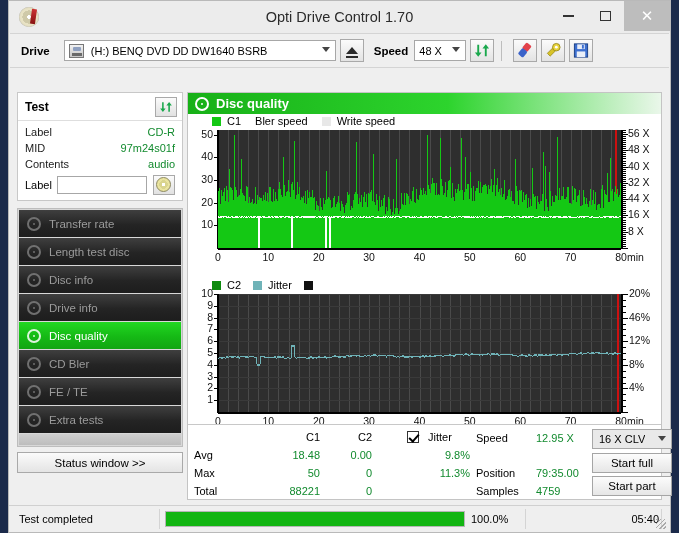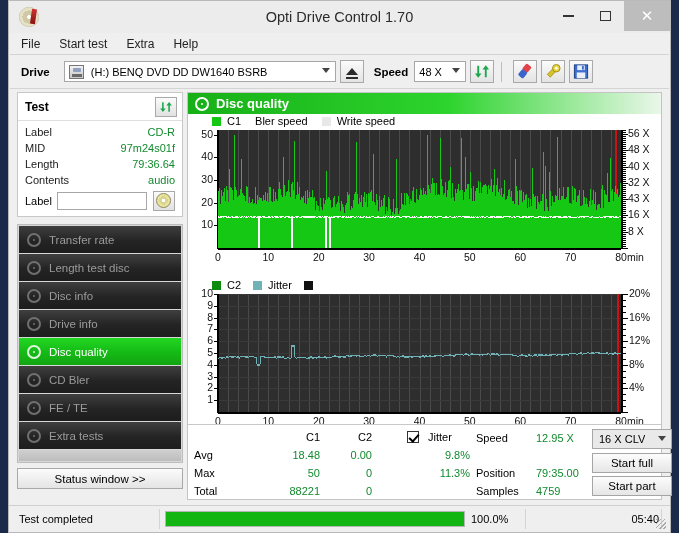--- a/index.html
+++ b/index.html
@@ -117,26 +117,20 @@
         </div>
       <div class="wb">
           <div class="max"></div>
         </div>
       <div class="wb close">
           <span>✕</span>
         </div>
     </div>
   </div>
 
-  <div class="menubar">
-    <span>File</span>
-    <span>Start test</span>
-    <span>Extra</span>
-    <span>Help</span>
-  </div>
   <div class="sep-line"></div>
 
   <div class="toolbar">
     <span class="lbl-bold">Drive</span>
     <div class="combo" id="drive-combo">
       <span class="drv-ico"></span>
       <span class="cv">(H:)   BENQ DVD DD DW1640 BSRB</span>
       <span class="arrow"></span>
     </div>
     <div class="tbtn">
@@ -192,24 +186,20 @@
           </div>
         </div>
         <div class="disc-rows">
           <div class="drow">
             <span class="k">Label</span>
             <span class="v">CD-R</span>
           </div>
           <div class="drow">
             <span class="k">MID</span>
             <span class="v">97m24s01f</span>
-          </div>
-          <div class="drow">
-            <span class="k">Length</span>
-            <span class="v">79:36.64</span>
           </div>
           <div class="drow">
             <span class="k">Contents</span>
             <span class="v">audio</span>
           </div>
           <div class="label-row">
             <span class="k">Label</span>
             <input class="label-input" type="text" value="" style="">
             <div class="mini-btn">
               <span class="disc-ico"></span>
@@ -316,21 +306,21 @@
           <div class="ylab" style="left:0px;top:67.61538461538461px;width:25px;text-align:right;">20</div>
           <div class="tickline" style="left:26px;top:74.61538461538461px;width:4px;height:1px;"></div>
           <div class="ylab" style="left:0px;top:44.92307692307692px;width:25px;text-align:right;">30</div>
           <div class="tickline" style="left:26px;top:51.92307692307692px;width:4px;height:1px;"></div>
           <div class="ylab" style="left:0px;top:22.230769230769226px;width:25px;text-align:right;">40</div>
           <div class="tickline" style="left:26px;top:29.230769230769226px;width:4px;height:1px;"></div>
           <div class="ylab" style="left:0px;top:-0.461538461538467px;width:25px;text-align:right;">50</div>
           <div class="tickline" style="left:26px;top:6.538461538461533px;width:4px;height:1px;"></div>
           <div class="ylab" style="left:440px;top:96.72413793103448px;">8 X</div>
           <div class="ylab" style="left:440px;top:80.44827586206897px;">16 X</div>
-          <div class="ylab" style="left:440px;top:64.17241379310344px;">43 X</div>
+          <div class="ylab" style="left:440px;top:64.17241379310344px;">44 X</div>
           <div class="ylab" style="left:440px;top:47.896551724137936px;">32 X</div>
           <div class="ylab" style="left:440px;top:31.620689655172413px;">40 X</div>
           <div class="ylab" style="left:440px;top:15.34482758620689px;">48 X</div>
           <div class="ylab" style="left:440px;top:-0.9310344827586192px;">56 X</div>
           <div class="axisline" style="left:29px;top:2px;width:2px;height:119px;"></div>
           <div class="axisline" style="left:30px;top:120px;width:403px;height:2px;"></div>
           <div class="axisline" style="left:433px;top:2px;width:2px;height:119px;"></div>
           <div class="tickline" style="left:435px;top:120px;width:5px;height:1px;"></div>
           <div class="tickline" style="left:435px;top:117.96551724137932px;width:3px;height:1px;"></div>
           <div class="tickline" style="left:435px;top:115.93103448275862px;width:3px;height:1px;"></div>
@@ -1287,21 +1277,21 @@
           <div class="tickline" style="left:26px;top:25.599999999999994px;width:4px;height:1px;"></div>
           <div class="gridh" style="left:30px;top:13.799999999999997px;width:403px;"></div>
           <div class="ylab" style="left:0px;top:6.799999999999997px;width:25px;text-align:right;">9</div>
           <div class="tickline" style="left:26px;top:13.799999999999997px;width:4px;height:1px;"></div>
           <div class="gridh" style="left:30px;top:2px;width:403px;"></div>
           <div class="ylab" style="left:0px;top:-5px;width:25px;text-align:right;">10</div>
           <div class="tickline" style="left:26px;top:2px;width:4px;height:1px;"></div>
           <div class="ylab" style="left:441px;top:89.4px;">4%</div>
           <div class="ylab" style="left:441px;top:65.8px;">8%</div>
           <div class="ylab" style="left:441px;top:42.2px;">12%</div>
-          <div class="ylab" style="left:441px;top:18.599999999999994px;">16%</div>
+          <div class="ylab" style="left:441px;top:18.599999999999994px;">46%</div>
           <div class="ylab" style="left:441px;top:-5px;">20%</div>
           <div class="axisline" style="left:29px;top:2px;width:2px;height:119px;"></div>
           <div class="axisline" style="left:30px;top:120px;width:403px;height:2px;"></div>
           <div class="axisline" style="left:433px;top:2px;width:2px;height:119px;"></div>
           <div class="tickline" style="left:435px;top:120px;width:5px;height:1px;"></div>
           <div class="tickline" style="left:435px;top:114.1px;width:3px;height:1px;"></div>
           <div class="tickline" style="left:435px;top:108.2px;width:3px;height:1px;"></div>
           <div class="tickline" style="left:435px;top:102.3px;width:3px;height:1px;"></div>
           <div class="tickline" style="left:435px;top:96.4px;width:5px;height:1px;"></div>
           <div class="tickline" style="left:435px;top:90.5px;width:3px;height:1px;"></div>

